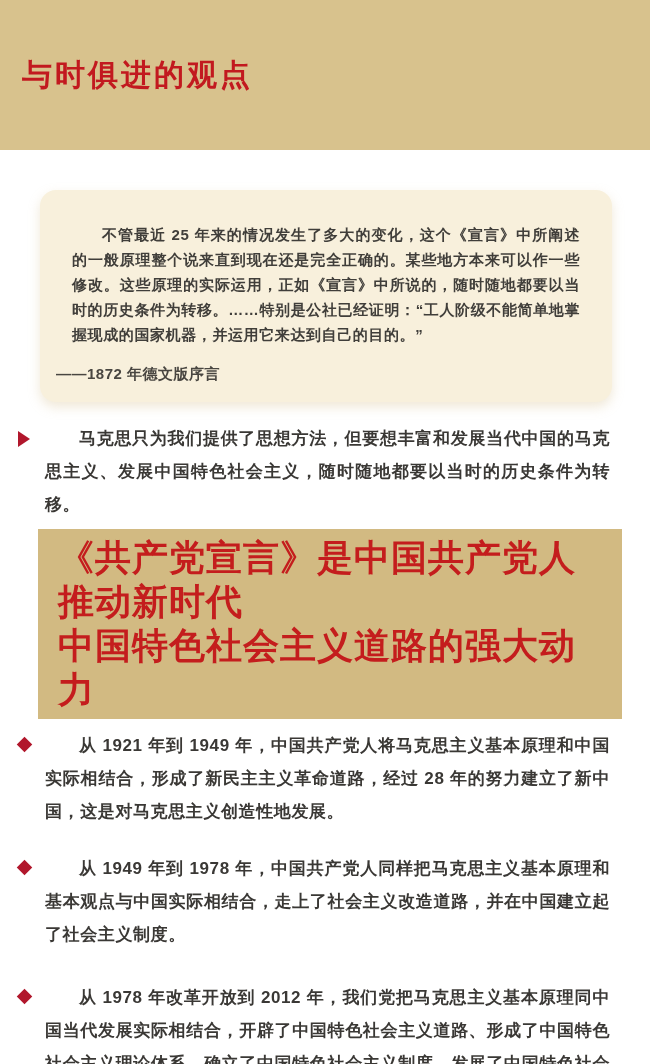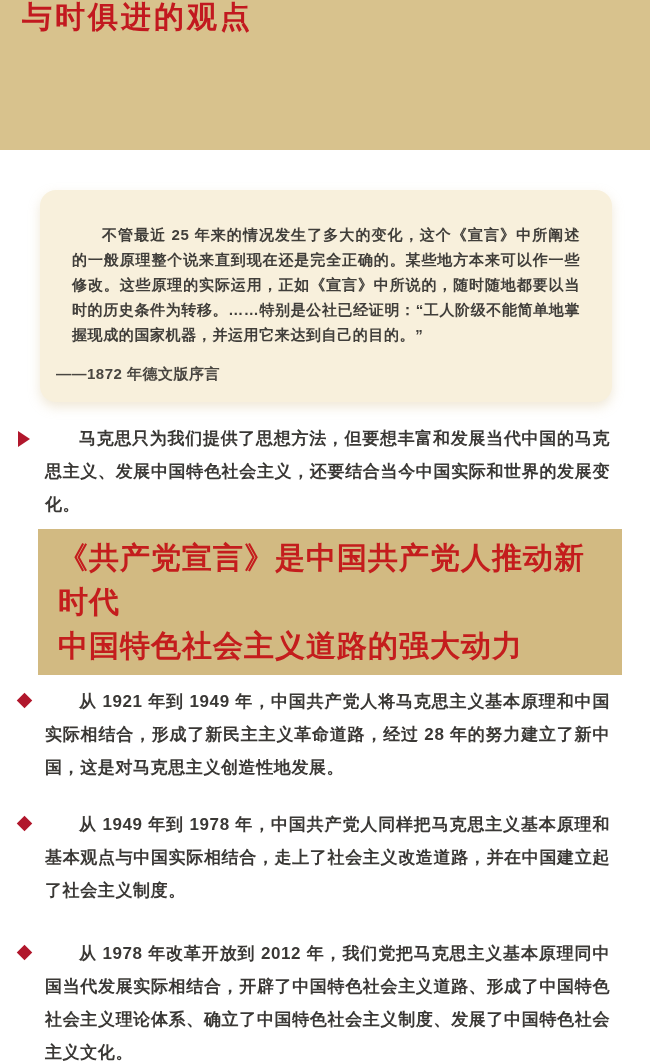--- a/index.html
+++ b/index.html
@@ -9,22 +9,22 @@
     background: #ffffff;
     font-family: "Liberation Sans", "DejaVu Sans", sans-serif;
     overflow: hidden;
   }
   .header {
     width: 650px;
     height: 150px;
     background: #d8c28d;
     box-sizing: border-box;
     display: flex;
-    align-items: flex-start;
-    padding: 2px 0 14px 22px;
+    align-items: center;
+    padding: 13px 0 14px 22px;
   }
   .page-title {
     font-size: 30px;
     font-weight: bold;
     color: #c2191f;
     letter-spacing: 3px;
     line-height: 1;
     margin: 0;
   }
   .quote-card {
@@ -90,21 +90,21 @@
     left: 19px;
   }
   .section-heading {
     margin: 8px 0 0 38px;
     width: 584px;
     box-sizing: border-box;
     background: #d2ba82;
     padding: 7px 10px 7px 20px;
   }
   .section-heading .line {
-    font-size: 30px;
+    font-size: 36px;
     line-height: 44px;
     font-weight: bold;
     color: #c41d1d;
     letter-spacing: 1px;
   }
   .mt-intro   { margin-top: 20px; }
   .mt-b2      { margin-top: 10px; }
   .mt-b3      { margin-top: 24px; }
   .mt-b4      { margin-top: 30px; }
   .mt-b5      { margin-top: 30px; }
@@ -116,21 +116,21 @@
   <h1 class="page-title">与时俱进的观点</h1>
 </div>
 
 <div class="quote-card">
   <p class="quote-text">不管最近 25 年来的情况发生了多大的变化，这个《宣言》中所阐述的一般原理整个说来直到现在还是完全正确的。某些地方本来可以作一些修改。这些原理的实际运用，正如《宣言》中所说的，随时随地都要以当时的历史条件为转移。……特别是公社已经证明：“工人阶级不能简单地掌握现成的国家机器，并运用它来达到自己的目的。”</p>
   <div class="quote-attribution">——1872 年德文版序言</div>
 </div>
 
 <div class="bullet mt-intro">
   <span class="marker triangle"></span>
-  <p class="bullet-text">马克思只为我们提供了思想方法，但要想丰富和发展当代中国的马克思主义、发展中国特色社会主义，还要结合当今中国实际和世界的发展变化。</p>
+  <p class="bullet-text">马克思只为我们提供了思想方法，但要想丰富和发展当代中国的马克思主义、发展中国特色社会主义，随时随地都要以当时的历史条件为转移。</p>
 </div>
 
 <div class="section-heading">
   <div class="line">《共产党宣言》是中国共产党人推动新时代</div>
   <div class="line">中国特色社会主义道路的强大动力</div>
 </div>
 
 <div class="bullet mt-b2">
   <span class="marker diamond"></span>
   <p class="bullet-text">从 1921 年到 1949 年，中国共产党人将马克思主义基本原理和中国实际相结合，形成了新民主主义革命道路，经过 28 年的努力建立了新中国，这是对马克思主义创造性地发展。</p>

